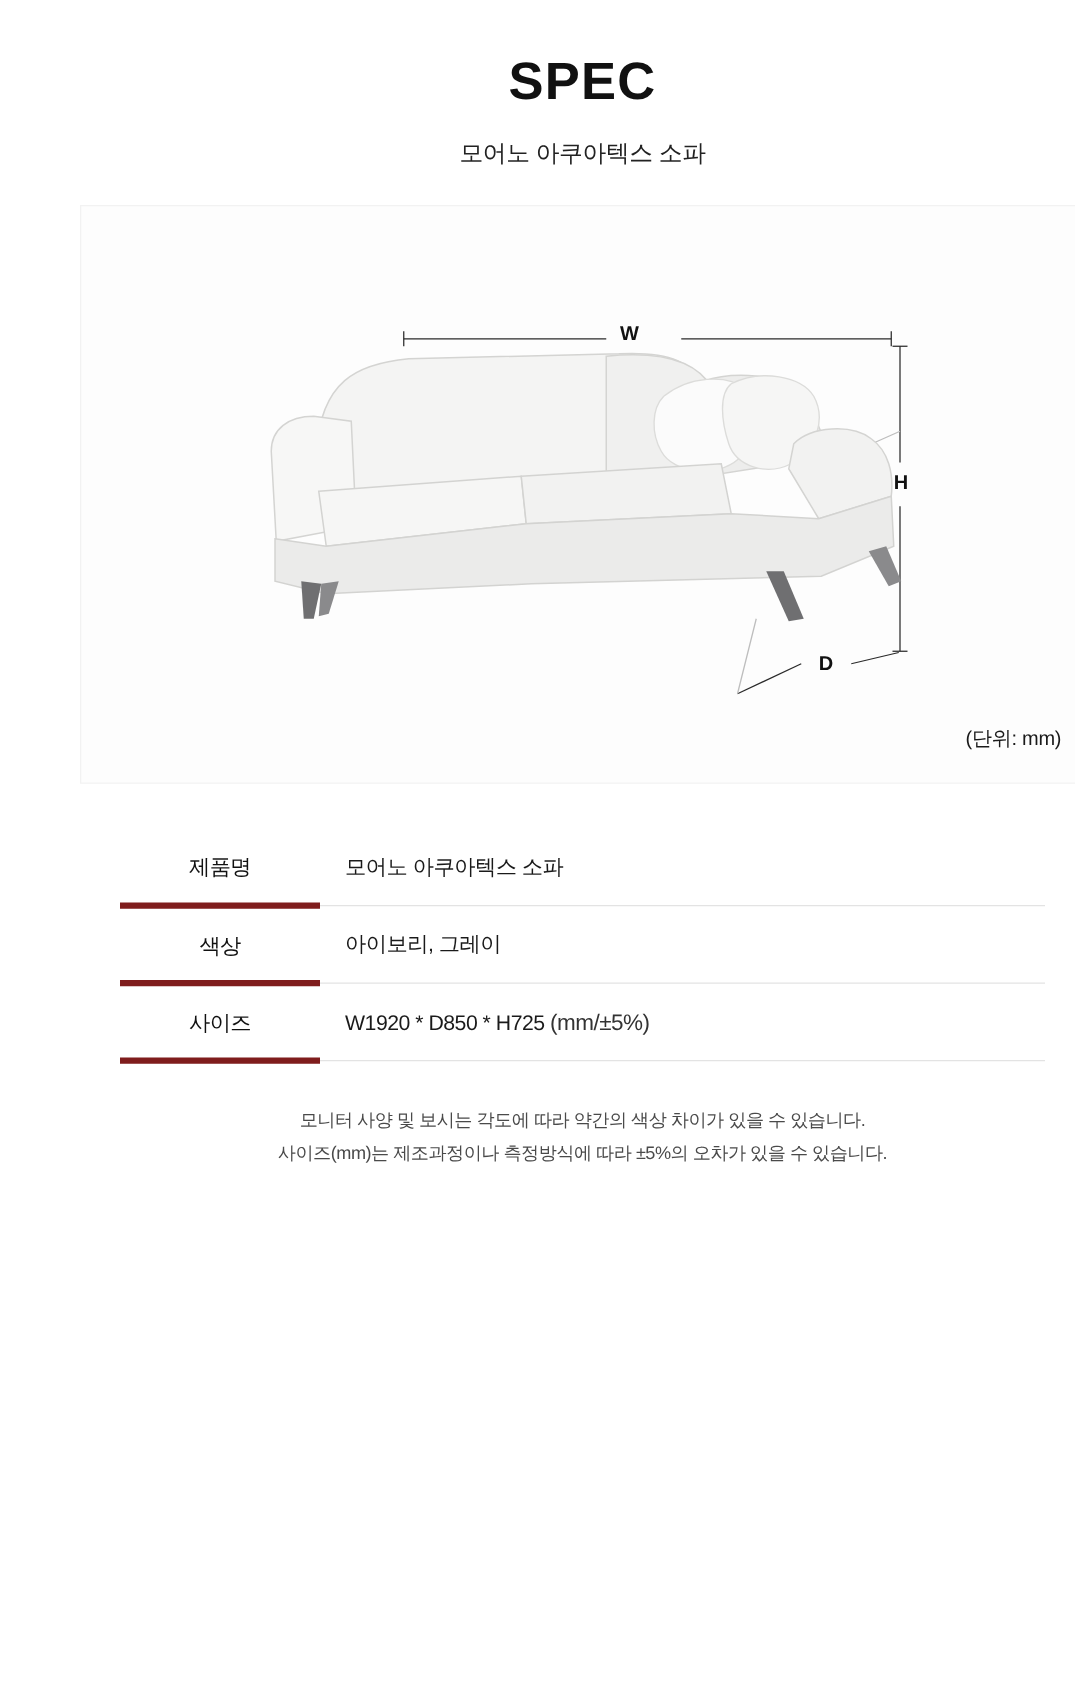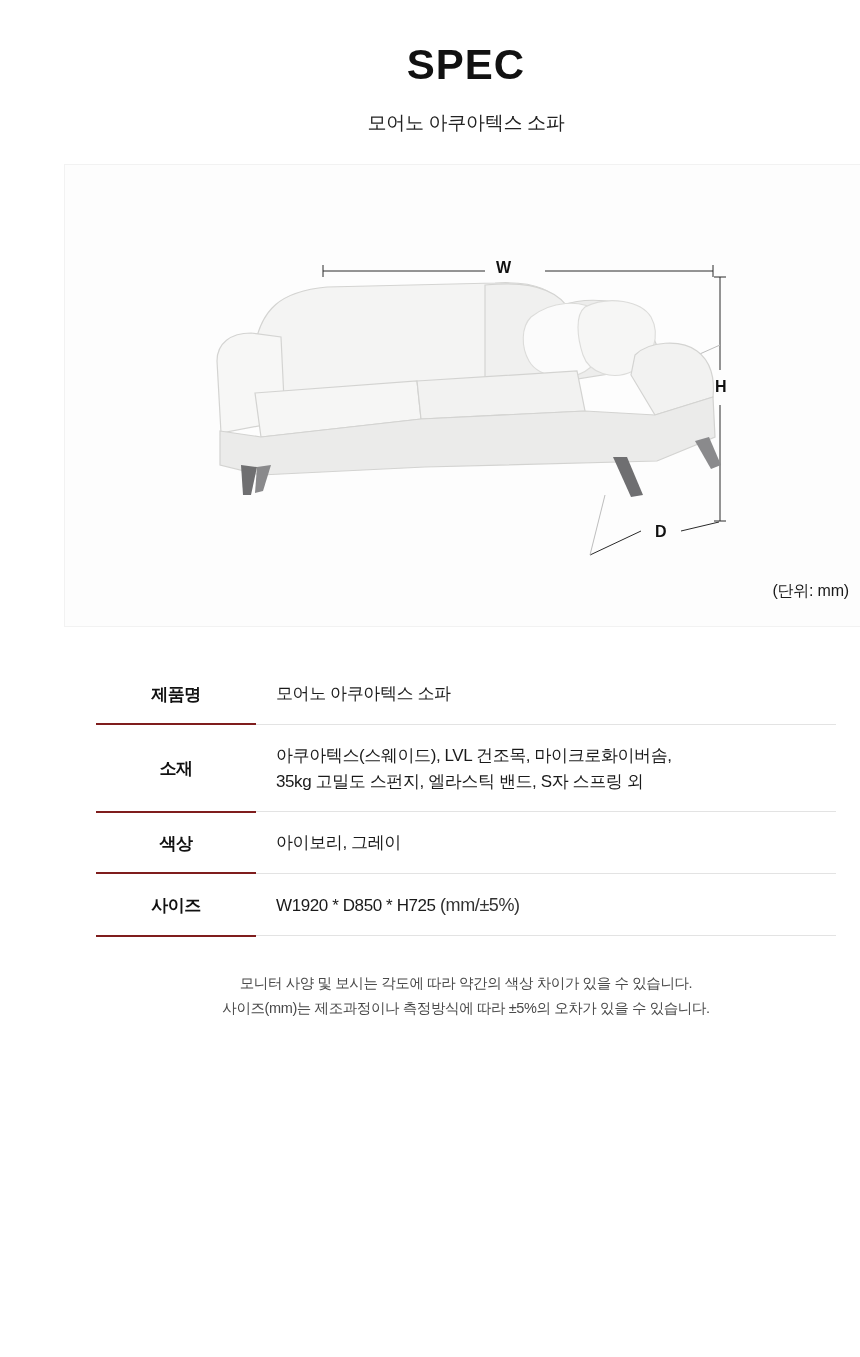--- a/index.html
+++ b/index.html
@@ -84,23 +84,23 @@
   .spec-table tr {
     vertical-align: middle;
   }
   .spec-table td {
     padding: 0;
   }
   .label-cell {
     width: 160px;
     text-align: center;
     font-size: 17px;
-    font-weight: 700;
+    font-weight: 400;
     color: #111111;
-    border-bottom: 2px solid #7f1d1d;
+    border-bottom: 5px solid #7f1d1d;
     padding: 18px 0 16px 0 !important;
     letter-spacing: -0.5px;
   }
   .value-cell {
     padding: 18px 0 16px 20px !important;
     border-bottom: 1px solid #e3e3e3;
     font-size: 17px;
     color: #1a1a1a;
     letter-spacing: -0.4px;
     line-height: 1.55;
@@ -189,27 +189,20 @@
 
     <div class="unit-note">(단위: mm)</div>
   </div>
 
   <table class="spec-table">
     <tbody>
       <tr>
         <td class="label-cell">제품명</td>
         <td class="value-cell">
           <span>모어노 아쿠아텍스 소파</span>
-        </td>
-      </tr>
-      <tr>
-        <td class="label-cell">소재</td>
-        <td class="value-cell">
-          <span>아쿠아텍스(스웨이드), LVL 건조목, 마이크로화이버솜,</span><br>
-          <span>35kg 고밀도 스펀지, 엘라스틱 밴드, S자 스프링 외</span>
         </td>
       </tr>
       <tr>
         <td class="label-cell">색상</td>
         <td class="value-cell">
           <span>아이보리, 그레이</span>
         </td>
       </tr>
       <tr>
         <td class="label-cell">사이즈</td>

